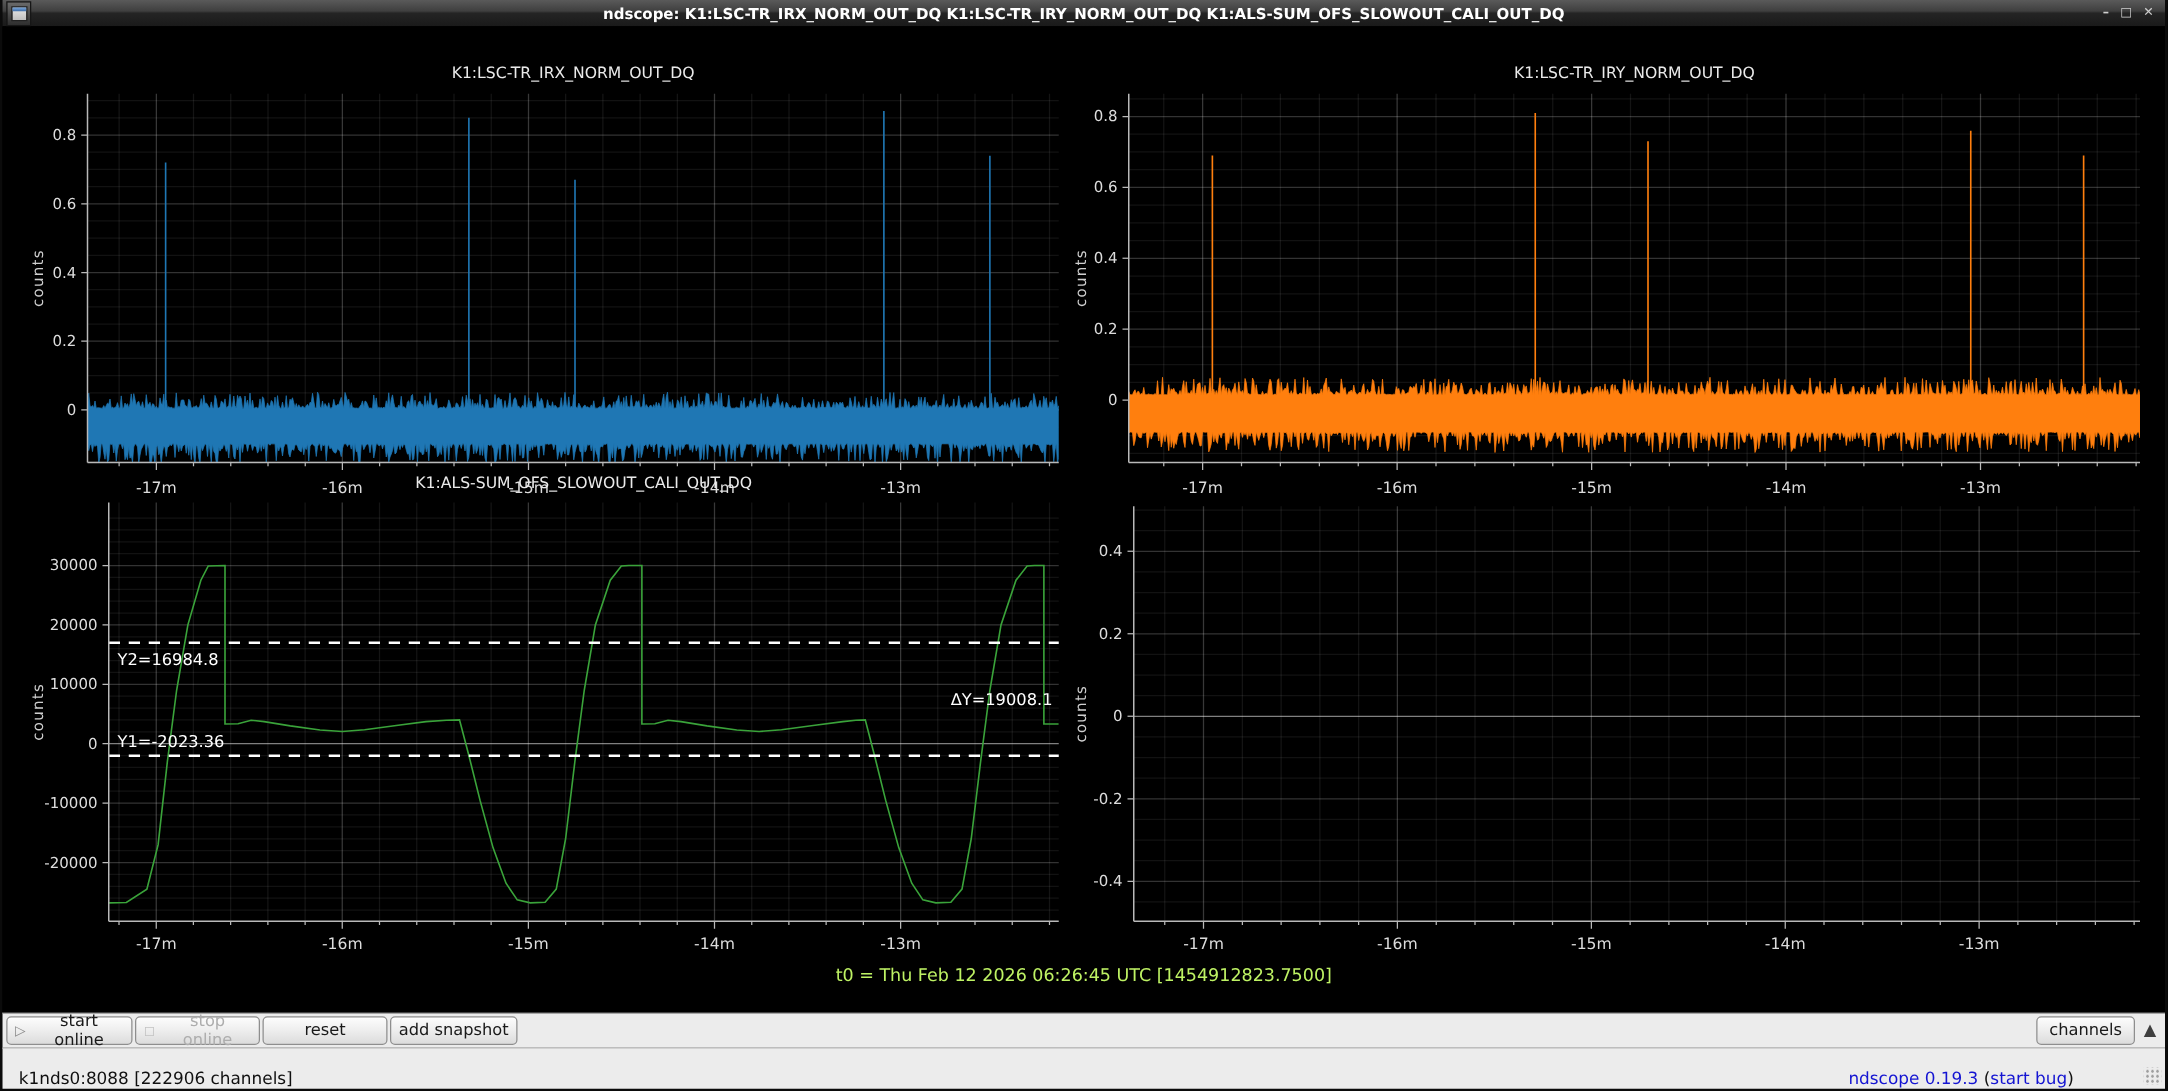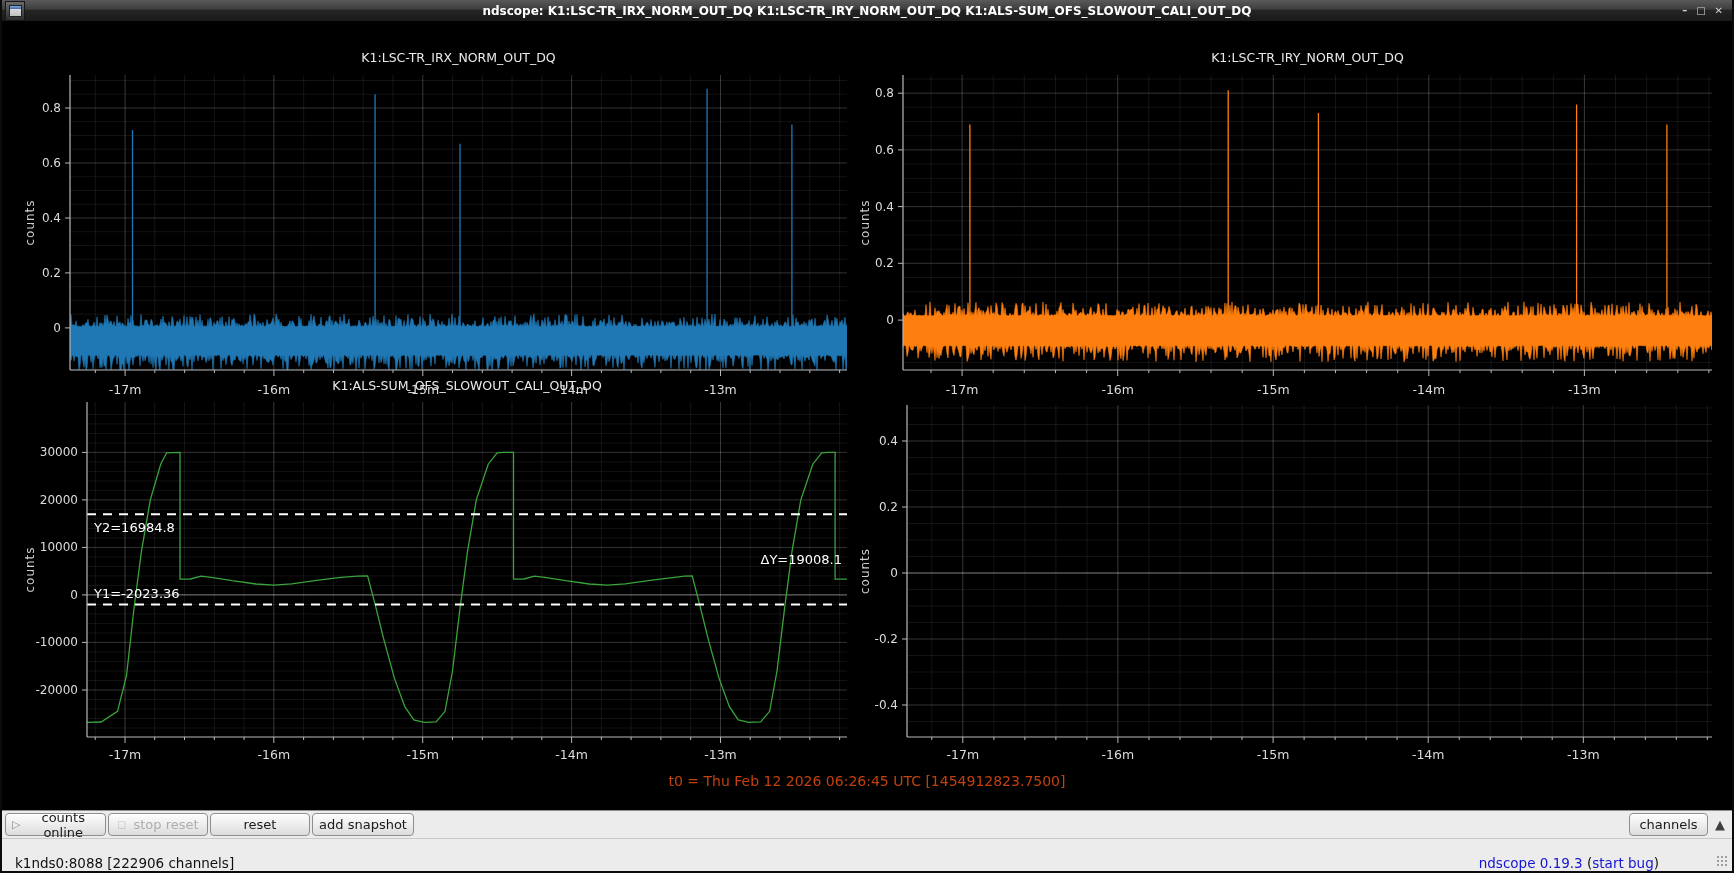--- a/index.html
+++ b/index.html
@@ -25,21 +25,21 @@
   .app-icon{width:11px;height:10px;background:linear-gradient(#e8e8e8,#bfbfbf);position:relative;border:1px solid #222;}
   .app-icon::before{content:"";position:absolute;left:0;right:0;top:0;height:3px;
     background:linear-gradient(#7da7d9,#3b6ca8);}
   .winbtns{margin-left:auto;z-index:2;display:flex;gap:9px;padding-right:9px;align-items:center;}
   .winbtns span{color:#cfcfcf;font-size:10px;line-height:10px;cursor:default;font-weight:bold;}
   
   .content{flex:0 0 788px;height:788px;position:relative;background:#000;overflow:hidden;}
   .content svg{position:absolute;left:0;top:0;font-family:"DejaVu Sans",sans-serif;}
   .t0{
     position:absolute;top:751px;left:0;width:100%;text-align:center;
-    color:#c2410c;font-size:14px;
+    color:#bef264;font-size:14px;
   }
   
   .toolbar{
     flex:0 0 28px;background:#ececec;display:flex;align-items:center;
     padding:0 2px;box-sizing:border-box;border-top:1px solid #8f8f8f;
   }
   button.tb{
     height:23px;margin:0 1px;box-sizing:border-box;
     border:1px solid #8e8e8e;border-radius:4px;
     background:linear-gradient(#fdfdfd,#efefef 45%,#dcdcdc);
@@ -517,25 +517,25 @@
             <text transform="translate(867,549) rotate(-90)" fill="#cfcfcf" font-size="12" text-anchor="middle" letter-spacing="1">counts</text>
           </g>
         </svg>
       </div>
     <div class="t0">t0 = Thu Feb 12 2026 06:26:45 UTC [1454912823.7500]</div>
   </div>
 
   <div class="toolbar">
     <button class="tb w-start">
       <span class="icon-play">▷</span>
-      <span>counts online</span>
+      <span>start online</span>
     </button>
     <button class="tb w-stop" disabled="">
       <span class="icon-stop">◻</span>
-      <span>stop reset</span>
+      <span>stop online</span>
     </button>
     <button class="tb w-reset">
       <span>reset</span>
     </button>
     <button class="tb w-add">
       <span>add snapshot</span>
     </button>
     <div class="spacer"></div>
     <button class="tb w-snap">
       <span>channels</span>

